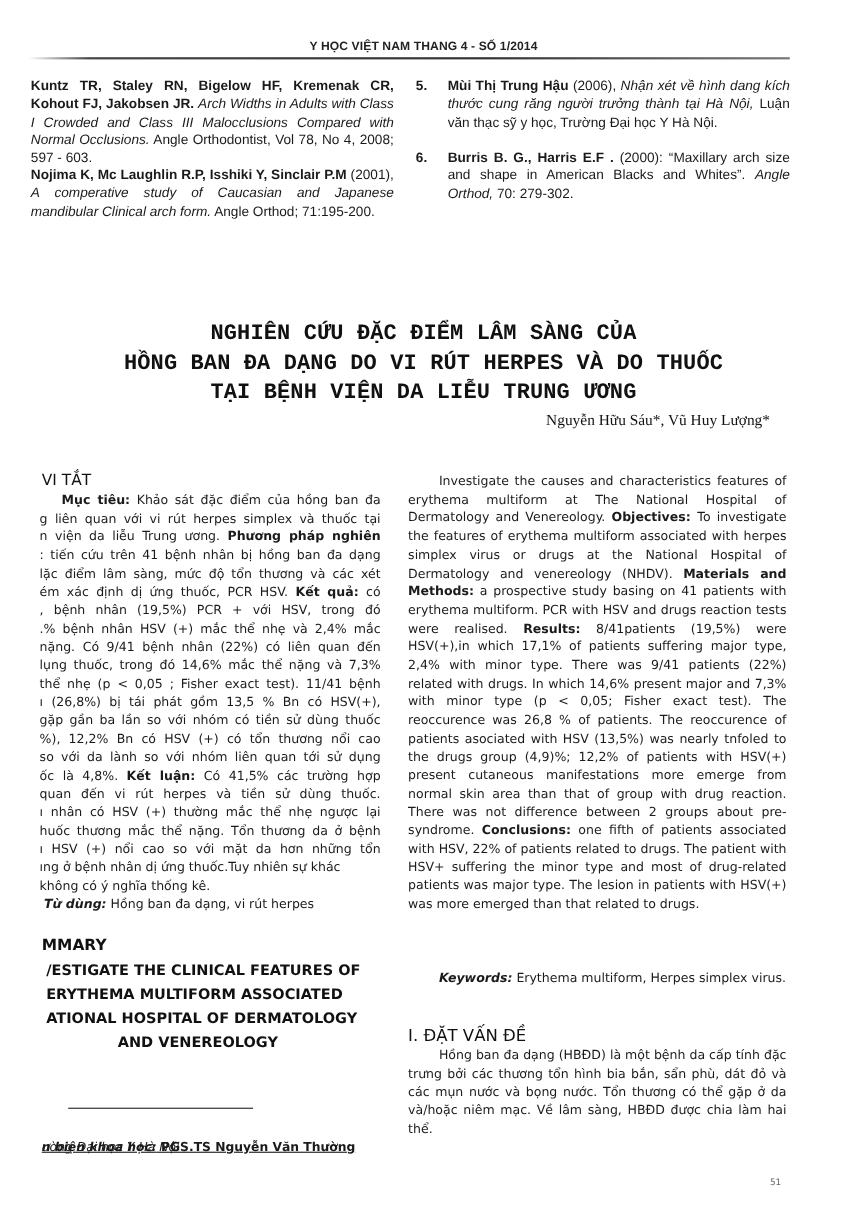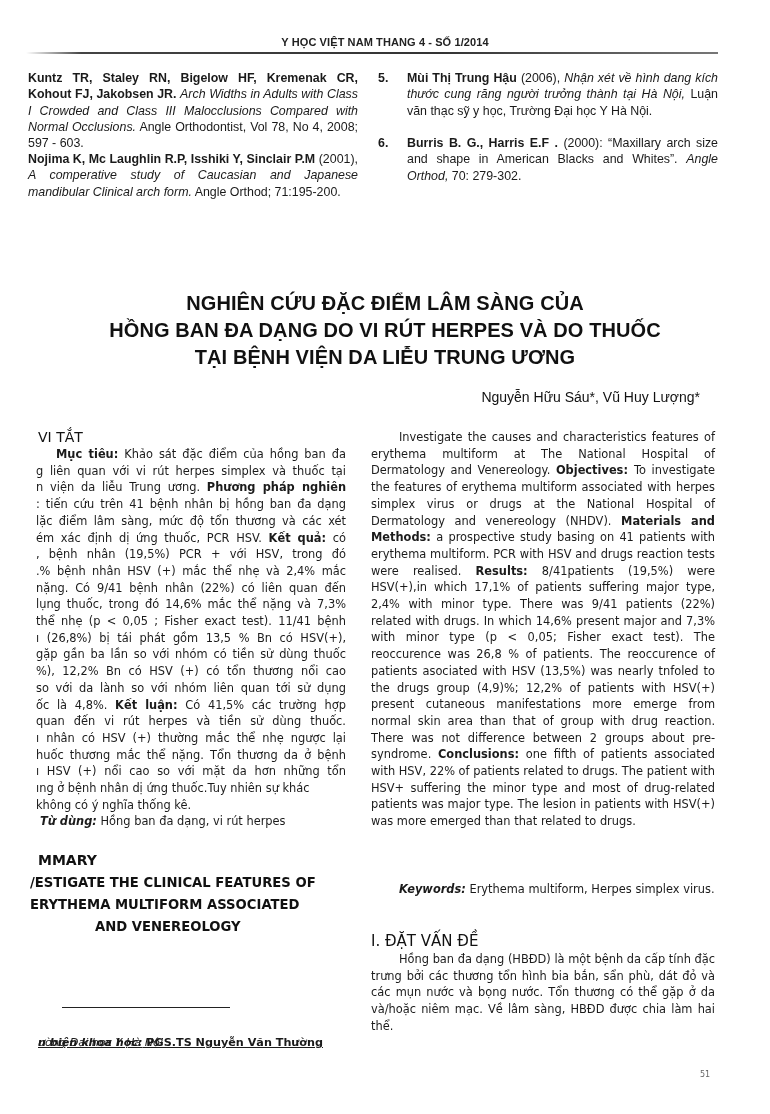--- a/index.html
+++ b/index.html
@@ -6,23 +6,23 @@
   body { width:770px; height:1114px; position:relative; overflow:hidden; color:#1a1a1a;
          font-family:"DejaVu Sans", sans-serif; }
   .abs { position:absolute; }
   .header { left:0; top:36px; width:770px; text-align:center; font-family:"Liberation Sans", sans-serif;
             font-weight:bold; font-size:11px; letter-spacing:0.1px; color:#222; }
   .header-rule2 { left:26px; top:52px; width:452px; height:2px; background:linear-gradient(90deg,#fff 0%,#444 8%,#333 60%,#777 100%); }
   .ref { font-family:"Liberation Sans", sans-serif; font-size:12.4px; line-height:16.3px; text-align:justify; }
   .ref b { font-weight:bold; }
   .ref i { }
   .refnum { position:absolute; left:0; top:0; font-weight:bold; }
-  .title { left:0; top:290px; width:770px; text-align:center; font-family:Liberation Sans, sans-serif;
+  .title { left:0; top:290px; width:770px; text-align:center; font-family:Liberation Mono, monospace;
            font-weight:bold; font-size:20px; line-height:27px; color:#111; letter-spacing:0.1px; }
-  .authors { left:420px; top:389px; width:280px; text-align:right; font-family:Liberation Sans, sans-serif;
+  .authors { left:420px; top:375px; width:280px; text-align:right; font-family:Liberation Serif, serif;
              font-size:14px; color:#111; }
   .sec-head { font-family:"DejaVu Sans", sans-serif; font-size:14px; color:#111; }
   .body { font-family:"DejaVu Sans", sans-serif; font-size:11.4px; line-height:16.7px; text-align:justify; color:#1b1b1b; }
   .body b { font-weight:bold; }
   .body i { font-style:italic; }
   .left-col { left:0; width:346px; overflow:hidden; }
   .left-col .line { white-space:nowrap; overflow:hidden; text-align:justify; text-align-last:justify; }
   .left-col .line.last { text-align-last:left; }
   .right-col { left:371px; width:344px; }
   .summary-title { font-family:"DejaVu Sans", sans-serif; font-weight:bold; font-size:13.2px; line-height:22px; color:#111; white-space:nowrap; }
@@ -96,23 +96,24 @@
     <div class="line" style="padding-left: 40px; margin-left: -4px;"><span> quan đến vi rút herpes và tiền sử dùng thuốc.</span></div>
     <div class="line" style="padding-left: 40px; margin-left: -4px;"><span>ı nhân có HSV (+) thường mắc thể nhẹ ngược lại</span></div>
     <div class="line" style="padding-left: 40px; margin-left: -4px;"><span>huốc thương mắc thể nặng. Tổn thương da ở bệnh</span></div>
     <div class="line" style="padding-left: 40px; margin-left: -4px;"><span>ı HSV (+) nổi cao so với mặt da hơn những tổn</span></div>
     <div class="line last" style="padding-left: 40px; margin-left: -4px;"><span>ıng ở bệnh nhân dị ứng thuốc.Tuy nhiên sự khác</span></div>
     <div class="line last" style="padding-left: 40px; margin-left: -4px;"><span> không có ý nghĩa thống kê.</span></div>
     <div class="line last" style="padding-left: 40px; margin-left: 0px;"><b><i>Từ dùng:</i></b><span> Hồng ban đa dạng, vi rút herpes</span></div>
   </div>
 
 <div class="abs sec-head" style="left:38px; top:852px; font-weight:bold;">MMARY</div>
-<div class="abs" style="left:30px; top:872px; width:310px;">
+<div class="abs" style="left:42px; top:872px; width:310px;">
   <div class="summary-title">/ESTIGATE THE CLINICAL FEATURES OF</div>
   <div class="summary-title">ERYTHEMA MULTIFORM ASSOCIATED</div>
+  <div class="summary-title">ATIONAL HOSPITAL OF DERMATOLOGY</div>
   <div class="summary-title" style="padding-left:65px;">AND VENEREOLOGY</div>
 </div>
 
 <div class="abs affil-rule" style="left:62px; width:168px;"></div>
 <div class="abs affil" style="left:38px; top:1035px;">
   <i>ường Đại học Y Hà Nội</i>
 </div>
 <div class="abs affil" style="left:38px; top:1035px;text-decoration:underline;">
   <b><i>n biện khoa học:</i><span> PGS.TS Nguyễn Văn Thường</span></b>
 </div>

